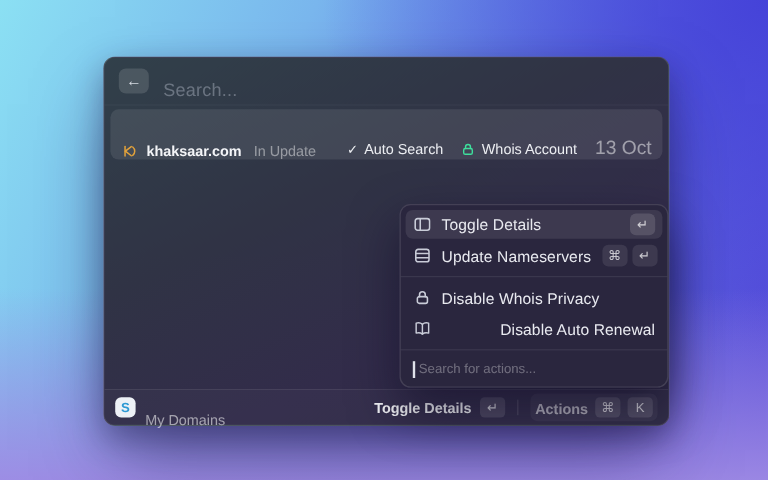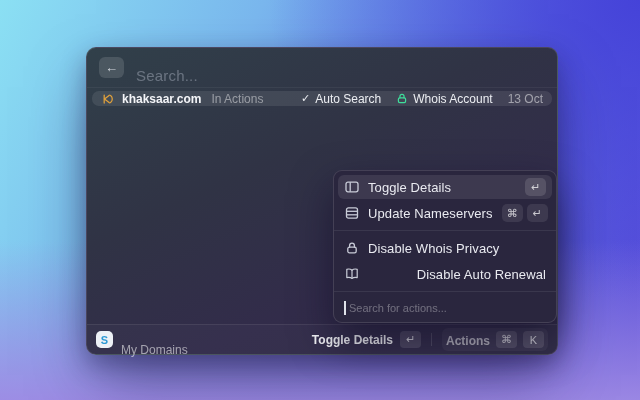--- a/index.html
+++ b/index.html
@@ -23,31 +23,31 @@
     display:flex;align-items:center;gap:12px;padding:0 12px;box-sizing:border-box;
     border-bottom:1px solid rgba(255,255,255,0.05);
   }
   .back-btn{
     width:25px;height:21px;border-radius:6px;background:rgba(255,255,255,0.13);
     color:#d7dbe2;font-size:13px;display:flex;align-items:center;justify-content:center;
     flex:none;cursor:default;
   }
   .search-ph{font-size:15px;color:rgba(214,222,235,0.35);letter-spacing:.2px;flex:1;margin-top:16px;}
   .domain-row{
-    position:absolute;top:43px;left:5px;right:5px;height:15px;border-radius:7px;
+    position:absolute;top:43px;left:5px;right:5px;height:42px;border-radius:7px;
     background:rgba(255,255,255,0.09);
-    display:flex;align-items:center;gap:7px;padding:0 9px;box-sizing:border-box;
+    display:flex;align-items:flex-end;gap:7px;padding:0 9px;box-sizing:border-box;
   }
   .favicon{display:flex;flex:none;}
   .domain{font-size:12px;font-weight:700;color:#f4f5f8;white-space:nowrap;}
   .in-account{font-size:12px;color:rgba(255,255,255,0.45);margin-left:3px;white-space:nowrap;}
   .row-right{margin-left:auto;display:flex;align-items:center;gap:15px;}
   .badge{display:flex;align-items:center;gap:5px;font-size:12px;color:#eceef2;white-space:nowrap;}
   .check{font-size:11px;color:#eceef2;}
-  .date{font-size:12px;color:rgba(255,255,255,0.5);white-space:nowrap;}
+  .date{font-size:16px;color:rgba(255,255,255,0.5);white-space:nowrap;}
   .statusbar{
     position:absolute;left:0;right:0;bottom:0;height:30px;box-sizing:border-box;
     border-top:1px solid rgba(255,255,255,0.08);background:rgba(255,255,255,0.025);
     border-radius:0 0 9px 9px;display:flex;align-items:center;gap:8px;padding:0 9px;
   }
   .app-logo{
     width:17px;height:17px;border-radius:5px;background:#edf1f6;flex:none;
     display:flex;align-items:center;justify-content:center;
   }
   .app-logo span{font-size:11px;font-weight:800;color:#2f9ad4;}
@@ -106,21 +106,21 @@
   <div class="domain-row">
     <span class="favicon">
       <svg width="14" height="14" viewBox="0 0 14 14" fill="none" stroke="#e2a23b" stroke-width="1.25" stroke-linecap="round">
         <path d="M3.2 3 L3.2 11"></path>
         <path d="M3.5 7 L8.4 3.2"></path>
         <path d="M3.5 7 L8.4 10.8"></path>
         <path d="M9.6 3.5 a4.5 4.5 0 0 1 0 7"></path>
       </svg>
     </span>
     <span class="domain">khaksaar.com</span>
-    <span class="in-account">In Actions</span>
+    <span class="in-account">In Update</span>
     <span class="row-right">
       <span class="badge">
         <span class="check">✓</span>
         <span>Auto Search</span>
       </span>
       <span class="badge">
         <span>
           <svg width="12" height="13" viewBox="0 0 14 14" fill="none" stroke="#3edf9c" stroke-width="1.4" stroke-linecap="round" stroke-linejoin="round">
             <rect x="2.8" y="6.2" width="8.4" height="5.6" rx="1.6"></rect>
             <path d="M4.6 6.2 V4.6 a2.4 2.4 0 0 1 4.8 0 V6.2"></path>

